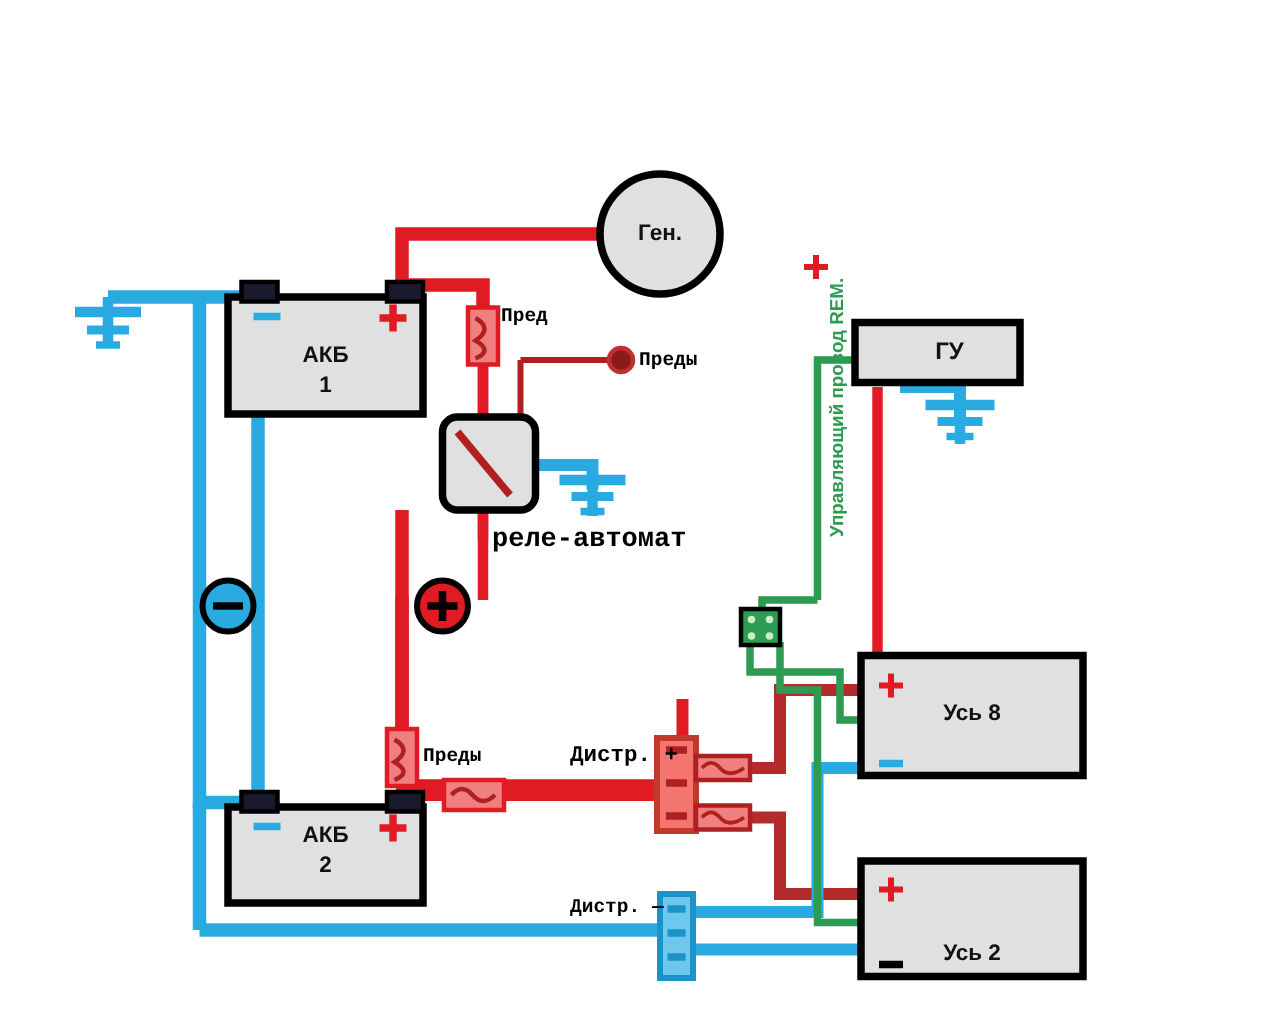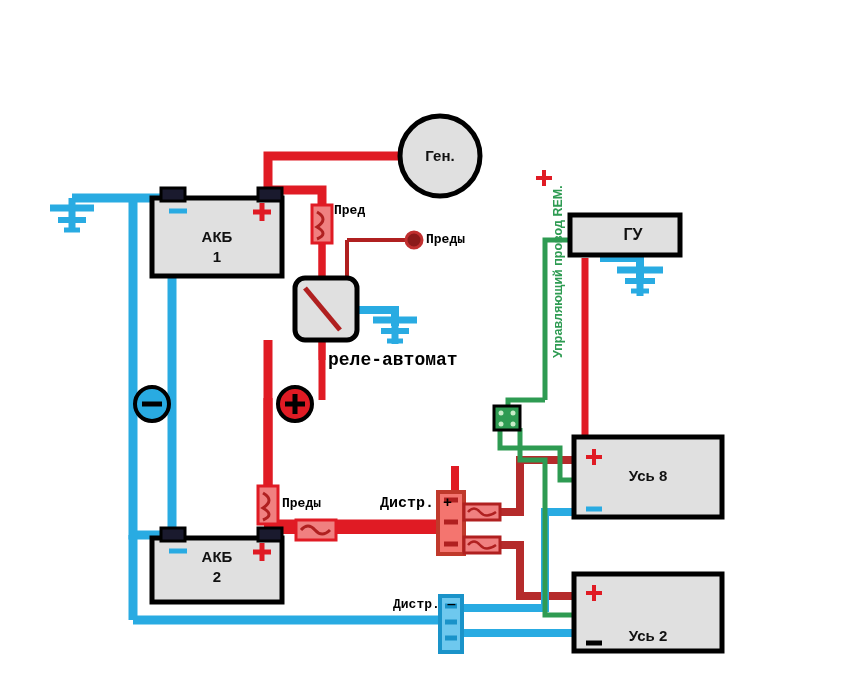--- a/index.html
+++ b/index.html
@@ -305,17 +305,17 @@
   <div class="box-label" style="left:608px; top:467px; width:80px;">Усь 8</div>
 
   <div class="box-label" style="left:608px; top:603px; width:80px;margin-top:24px;">Усь 2</div>
 
   <div class="lbl" style="left:334px; top:203px; font-size:13px;">Пред</div>
 
   <div class="lbl" style="left:282px; top:496px; font-size:13px;">Преды</div>
 
   <div class="lbl" style="left:380px; top:495px; font-size:15px;">Дистр. +</div>
 
-  <div class="lbl" style="left:380px; top:597px; font-size:13px;margin-left:13px;">Дистр. —</div>
+  <div class="lbl" style="left:380px; top:597px; font-size:13px;">Дистр. —</div>
 
   <div class="wire-label" style="left:551px; top:358px;">Управляющий провод REM.</div>
 
 </div>
 
 </body></html>

